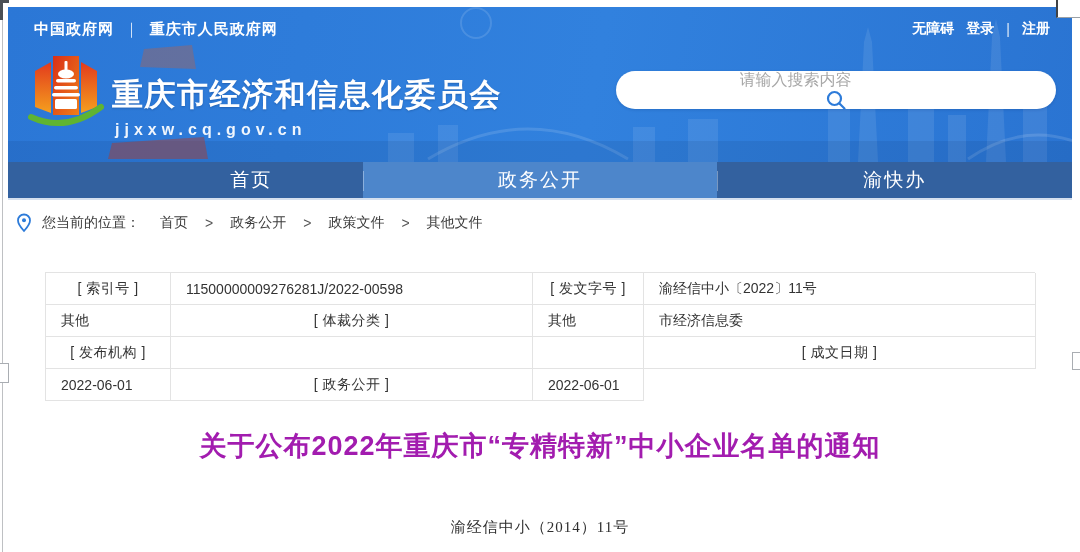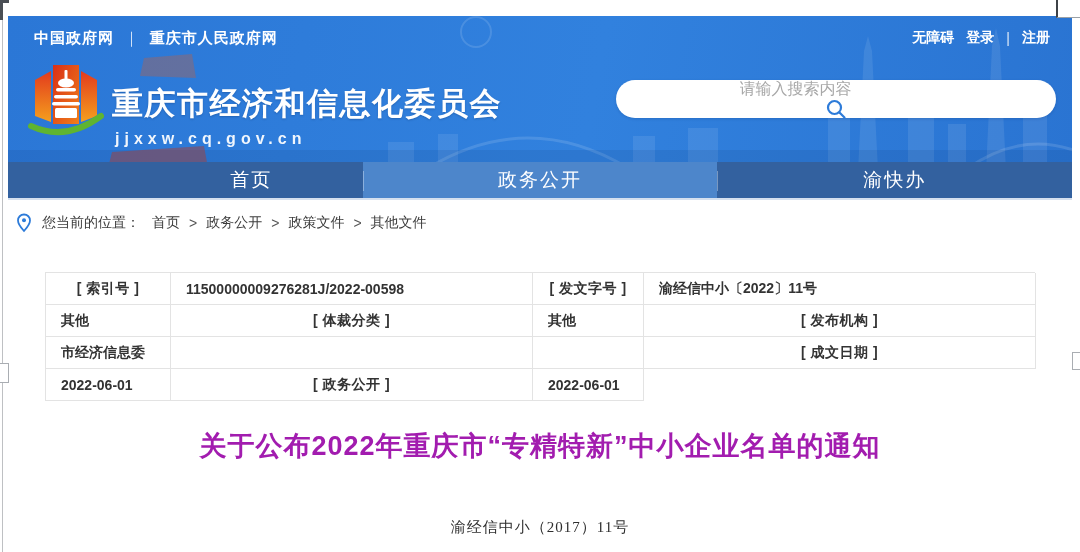--- a/index.html
+++ b/index.html
@@ -9,21 +9,21 @@
   .page { position:absolute; inset:0; background:#fff; }
 
   
   .edge-line-left { position:absolute; left:2px; top:0; bottom:0; width:1px; background:rgba(110,115,122,.45); z-index:40; }
   .artifact-tl { position:absolute; left:0; top:0; width:9px; height:20px; border-left:3px solid #4a4f55; border-top:3px solid #4a4f55; z-index:41; }
   .artifact-tr { position:absolute; right:0; top:0; width:24px; height:18px; background:#fff; border-left:2px solid #3e4247; border-bottom:1px solid #9aa0a6; z-index:41; }
   .artifact-ml { position:absolute; left:0; top:363px; width:9px; height:20px; background:#fff; border:1px solid #a9adb2; border-left:none; z-index:41; }
   .artifact-mr { position:absolute; right:0; top:352px; width:8px; height:18px; background:#fff; border:1px solid #a9adb2; border-right:none; z-index:41; }
 
   
-  .banner { position:absolute; left:8px; top:16px; width:1064px; height:155px;
+  .banner { position:absolute; left:8px; top:7px; width:1064px; height:155px;
             background:linear-gradient(100deg,#2b77d6 0%,#3181de 55%,#2a74d2 100%); overflow:hidden; }
   .banner-art { position:absolute; inset:0; pointer-events:none; }
 
   .topbar-left { position:absolute; left:26px; top:13px; color:#fff; font-size:15px; font-weight:700; letter-spacing:1px; display:flex; gap:10px; align-items:center; }
   .topbar-right { position:absolute; right:22px; top:13px; color:#fff; font-size:14px; font-weight:700; display:flex; gap:12px; align-items:center; }
   .toplink { cursor:pointer; }
   .topsep { font-weight:400; opacity:.85; }
 
   .logo-wrap { position:absolute; left:20px; top:46px; display:flex; align-items:flex-end; cursor:pointer; }
   .logo-emblem { width:76px; height:86px; }
@@ -42,29 +42,29 @@
   .nav { position:absolute; left:8px; top:162px; width:1064px; height:38px; background:#33619f; display:flex; border-bottom:2px solid #d5e0ef; }
   .nav-item { flex:1; position:relative; display:flex; align-items:center; justify-content:center;
               color:#fff; font-size:19px; font-weight:500; letter-spacing:2px; cursor:pointer; }
   .nav-item:not(:first-child)::before { content:""; position:absolute; left:0; top:9px; width:1px; height:20px; background:rgba(255,255,255,.35); }
   .nav-item.active { background:#4d86cb; }
   .nav-item.first-shift span { margin-left:132px; }
 
   
   .breadcrumb { position:absolute; left:0; top:204px; width:1080px; height:38px; display:flex; align-items:center; background:#fff; }
   .crumb-pin { margin-left:16px; width:16px; height:20px; }
-  .crumb-text { margin-left:10px; font-size:14px; color:#3c3c3c; display:flex; align-items:center; gap:8px; }
+  .crumb-text { margin-left:10px; font-size:14px; color:#3c3c3c; display:flex; align-items:center; gap:16px; }
   .crumb-prefix { margin-right:4px; }
   .crumb-link { cursor:pointer; }
   .crumb-sep { color:#555; margin:0 1px; }
 
   
   .meta-table { position:absolute; left:45px; top:272px; width:990px;
                 display:grid; grid-template-columns:125px 362px 111px 392px;
-                border-top:1px solid #e3e3e3; border-left:1px solid #e3e3e3;font-weight:bold; }
+                border-top:1px solid #e3e3e3; border-left:1px solid #e3e3e3; }
   .meta-cell { height:32px; border-right:1px solid #e3e3e3; border-bottom:1px solid #e3e3e3;
                display:flex; align-items:center; font-size:14px; color:#333; background:#fff; }
   .meta-label { justify-content:center; text-align:center; letter-spacing:.5px; }
   .meta-value { padding-left:15px; }
 
   
   .doc-title { position:absolute; left:0; top:428px; width:1080px; text-align:center;
                font-size:27px; font-weight:700; color:#a21caf; letter-spacing:1px; }
   .doc-number { position:absolute; left:0; top:518px; width:1080px; text-align:center;
                 font-size:15px; color:#2e2e2e; font-family:"Liberation Serif", serif; letter-spacing:1px; }
@@ -185,32 +185,32 @@
   <div class="meta-table">
     <div class="meta-cell meta-label">[ 索引号 ]</div>
     <div class="meta-cell meta-value">11500000009276281J/2022-00598</div>
     <div class="meta-cell meta-label">[ 发文字号 ]</div>
     <div class="meta-cell meta-value">渝经信中小〔2022〕11号</div>
 
     <div class="meta-cell meta-value">其他</div>
     <div class="meta-cell meta-label">[ 体裁分类 ]</div>
     <div class="meta-cell meta-value">其他</div>
 
+    <div class="meta-cell meta-value">市经济信息委</div>
     <div class="meta-cell meta-label">[ 发布机构 ]</div>
-    <div class="meta-cell meta-value">市经济信息委</div>
     <div class="meta-cell meta-label"></div>
     <div class="meta-cell meta-value"></div>
 
     <div class="meta-cell meta-label">[ 成文日期 ]</div>
     <div class="meta-cell meta-value">2022-06-01</div>
     <div class="meta-cell meta-label">[ 政务公开 ]</div>
     <div class="meta-cell meta-value">2022-06-01</div>
   </div>
 
   <div class="doc-title">关于公布2022年重庆市“专精特新”中小企业名单的通知</div>
-  <div class="doc-number">渝经信中小（2017）11号</div>
+  <div class="doc-number">渝经信中小（2014）11号</div>
 
   <div class="edge-line-left"></div>
   <div class="artifact-tl"></div>
   <div class="artifact-tr"></div>
   <div class="artifact-ml"></div>
   <div class="artifact-mr"></div>
 </div>
 
 </body></html>

